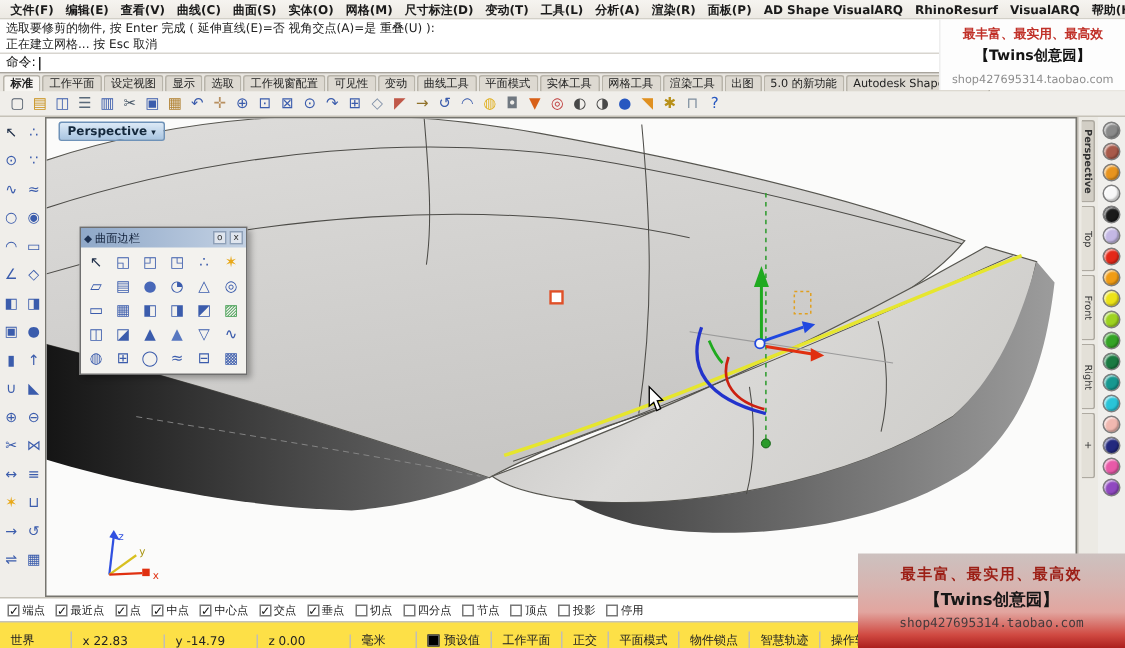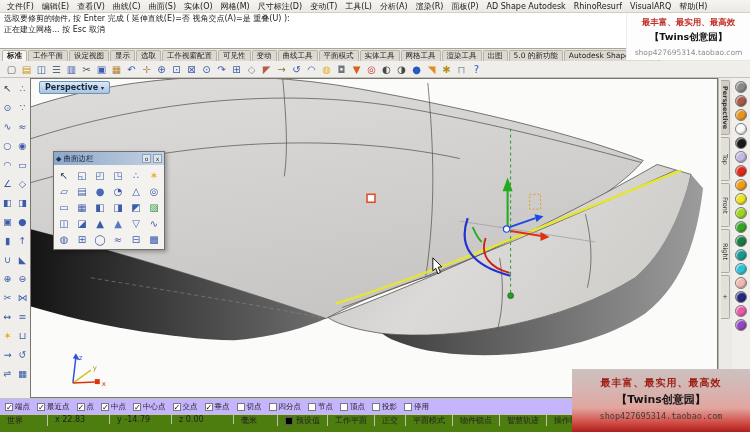--- a/index.html
+++ b/index.html
@@ -4,21 +4,21 @@
 <style>
   * { margin:0; padding:0; box-sizing:border-box; }
   body { background:#888; }
   #app {
     position:relative; width:750px; height:432px; overflow:hidden;
     background:#f0eeea; font-family:"DejaVu Sans","Liberation Sans",sans-serif;
     font-size:9px; color:#111; user-select:none;
   }
   
   .menubar { height:13px; display:flex; align-items:center; padding-left:3px;
-    background:linear-gradient(#f6f4f0,#ecE9e3); border-bottom:1px solid #d2cfc7; }
+    background:linear-gradient(#f6f4f0,#ecE9e3); border-bottom:1px solid #d2cfc7;font-weight:bold; }
   .menu-item { font-size:8px; padding:0 4px; white-space:nowrap; color:#1a1a1a; }
   
   .cmd { height:36px; background:#fff; border-bottom:1px solid #a8a49c; position:relative; }
   .cmd-line { height:11px; line-height:11px; padding:0 4px; font-size:8px; color:#222; white-space:nowrap; overflow:hidden; }
   .cmd-prompt { height:13px; line-height:12px; border-top:1px solid #d8d5cf; display:flex; align-items:center; padding:0 4px; font-size:8.5px; }
   .caret { display:inline-block; width:1px; height:9px; background:#222; margin-left:2px; }
   
   .tabrow { height:12px; background:#e9e6e0; display:flex; align-items:flex-end; padding-left:2px; gap:1px; overflow:hidden; }
   .ttab { font-size:7.5px; height:11px; line-height:10px; padding:0 4px; color:#222;
     background:#ddd9d1; border:1px solid #b8b4aa; border-bottom:none; border-radius:2px 2px 0 0; white-space:nowrap; }
@@ -50,27 +50,27 @@
   
   .rightside { width:32px; display:flex; background:#f0efec; }
   .vtabs { width:14px; border-left:1px solid #bab6ad; display:flex; flex-direction:column; align-items:center; gap:2px; padding-top:2px; background:#eceae4; }
   .vtab { writing-mode:vertical-rl; font-size:6.5px; color:#333; background:#e3e0d8; border:1px solid #aeaaa1;
     border-left:none; border-radius:0 2px 2px 0; padding:5px 0; min-height:44px; text-align:center; }
   .vtab.active { background:#d2cec5; font-weight:bold; }
   .palette { width:18px; display:flex; flex-direction:column; align-items:center; gap:2px; padding-top:3px; }
   .swatch { width:12px; height:12px; border-radius:50%; border:1px solid #7d7d7d;
     box-shadow:inset 1px 1px 1px rgba(255,255,255,.65), inset -1px -1px 1px rgba(0,0,0,.25); }
   
-  .osnapbar { height:16px; background:#c4b5fd; border-top:1px solid #c6c2b8; display:flex; align-items:center; padding-left:5px; gap:7px; }
+  .osnapbar { height:16px; background:#ffffff; border-top:1px solid #c6c2b8; display:flex; align-items:center; padding-left:5px; gap:7px; }
   .osnap-item { display:flex; align-items:center; gap:2px; }
   .cb { width:8px; height:8px; background:#fff; border:1px solid #787878; font-size:8px; line-height:7px; text-align:center; color:#111; }
   .cb.checked::after { content:"✓"; }
   .osnap-label { font-size:7.5px; color:#222; white-space:nowrap; }
   
-  .statusbar { height:18px; background:#4d7c0f; border-top:1px solid #c6c2b8; display:flex; align-items:flex-start; font-size:8px; }
+  .statusbar { height:18px; background:#fde047; border-top:1px solid #c6c2b8; display:flex; align-items:flex-end; font-size:8px; }
   .scell { display:flex; align-items:center; padding:0 7px; border-right:1px solid #c2beb5; color:#222; white-space:nowrap; }
   .scell.w1{min-width:48px;} .scell.w2{min-width:62px;} .scell.w3{min-width:44px;}
   .layer-swatch { width:8px; height:8px; margin-right:3px; border:1px solid #555; }
   
   .wm-top { position:absolute; top:13px; right:0; width:124px; height:47px; background:#fdfdfd; z-index:25; text-align:center; padding-top:4px; border-left:1px solid #eee; }
   .wm-top .l1 { color:#c03028; font-weight:bold; font-size:8.5px; }
   .wm-top .l2 { color:#141414; font-weight:bold; font-size:9.5px; margin-top:2px; }
   .wm-top .l3 { color:#8e8e8e; font-size:7.5px; margin-top:4px; }
   .wm-bottom { position:absolute; right:0; bottom:0; width:178px; height:63px; z-index:30; text-align:center; padding-top:7px;
     background:linear-gradient(180deg,#ccc1bf 0%,#d7b4b0 35%,#e2a59f 62%,#d04a42 86%,#ac1f1d 100%); }
@@ -91,29 +91,33 @@
       <span class="menu-item">曲线(C)</span>
       <span class="menu-item">曲面(S)</span>
       <span class="menu-item">实体(O)</span>
       <span class="menu-item">网格(M)</span>
       <span class="menu-item">尺寸标注(D)</span>
       <span class="menu-item">变动(T)</span>
       <span class="menu-item">工具(L)</span>
       <span class="menu-item">分析(A)</span>
       <span class="menu-item">渲染(R)</span>
       <span class="menu-item">面板(P)</span>
-      <span class="menu-item">AD Shape Autodesk</span>
+      <span class="menu-item">AD Shape VisualARQ</span>
       <span class="menu-item">RhinoResurf</span>
       <span class="menu-item">VisualARQ</span>
       <span class="menu-item">帮助(H)</span>
     </div>
 
   <div class="cmd">
     <div class="cmd-line">选取要修剪的物件, 按 Enter 完成 ( 延伸直线(E)=否  视角交点(A)=是  重叠(U) ):</div>
     <div class="cmd-line">正在建立网格... 按 Esc 取消</div>
+    <div class="cmd-prompt">
+      <span>命令:</span>
+      <span class="caret"></span>
+    </div>
   </div>
 
   <div class="wm-top">
     <div class="l1">最丰富、最实用、最高效</div>
     <div class="l2">【Twins创意园】</div>
     <div class="l3">shop427695314.taobao.com</div>
   </div>
 
   <div class="tabrow">
 

